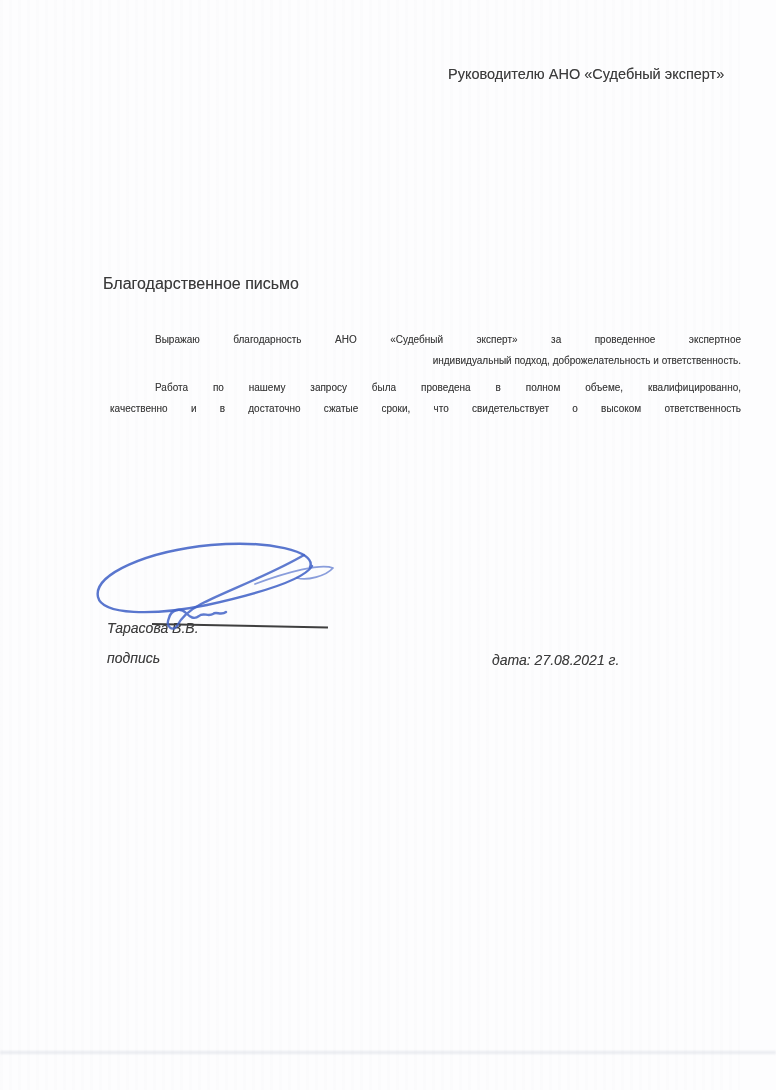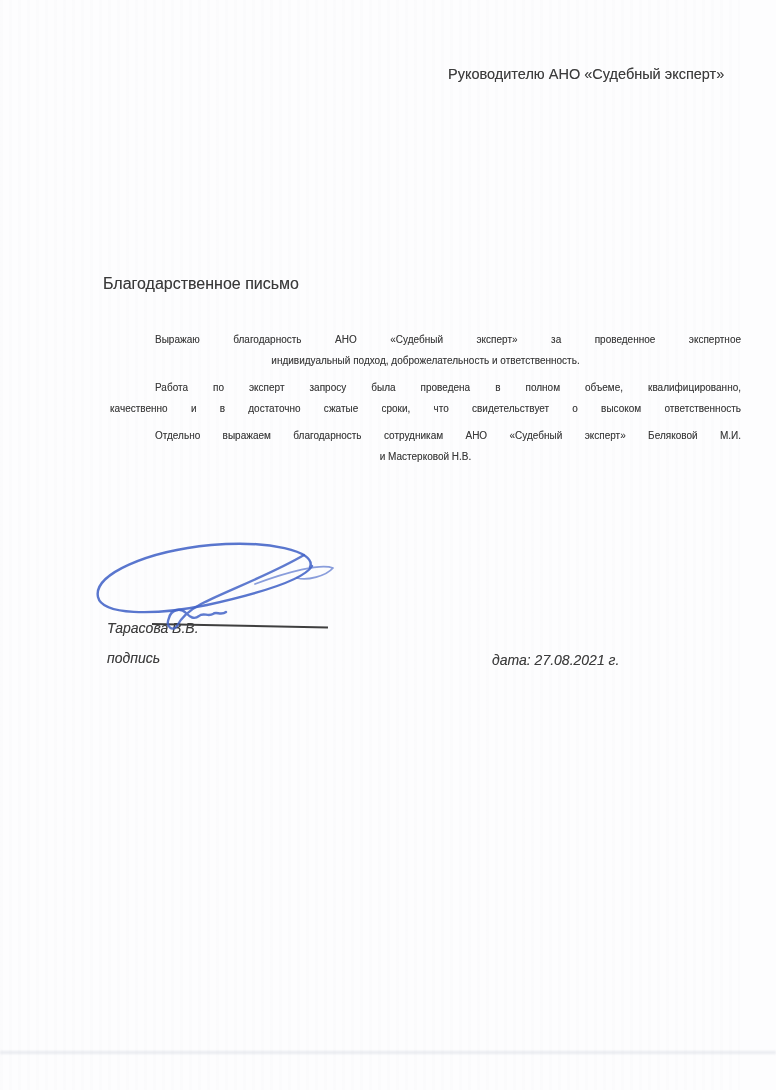--- a/index.html
+++ b/index.html
@@ -46,21 +46,21 @@
     width: 631px;
     font-size: 10px;
     line-height: 20.5px;
     color: #3a3a3a;
     text-shadow: 0 0 0.4px rgba(60,60,60,0.4);
     margin-left: 7px;
   }
   .para { margin: 0 0 7px 0; }
   .para:last-child { margin-bottom: 0; }
   .jl { text-align: justify; text-align-last: justify; }
-  .last-line { text-align: center; }
+  .last-line { text-align: right; }
   .indent { text-indent: 45px; }
   .sig-text {
     font-size: 14px;
     font-style: italic;
     color: #3c3c3c;
     white-space: nowrap;
     text-shadow: 0 0 0.4px rgba(60,60,60,0.4);
     margin-top: 44px;
   }
   .sig-underline {
@@ -96,26 +96,22 @@
   <div class="abs hdr-line" style="left:448px; top:66px;">Руководителю АНО «Судебный эксперт»</div>
 
   <div class="abs title">Благодарственное письмо</div>
 
   <div class="abs body-block">
     <div class="para">
       <div class="jl indent">Выражаю благодарность АНО «Судебный эксперт» за проведенное экспертное</div>
       <div class="last-line">индивидуальный подход, доброжелательность и ответственность.</div>
     </div>
     <div class="para">
-      <div class="jl indent">Работа по эксперт запросу была проведена в полном объеме, квалифицированно,</div>
+      <div class="jl indent">Работа по нашему запросу была проведена в полном объеме, квалифицированно,</div>
       <div class="jl">качественно и в достаточно сжатые сроки, что свидетельствует о высоком ответственность</div>
-    </div>
-    <div class="para">
-      <div class="jl indent">Отдельно выражаем благодарность сотрудникам АНО «Судебный эксперт» Беляковой М.И.</div>
-      <div class="last-line">и Мастерковой Н.В.</div>
     </div>
   </div>
 
   <div class="abs sig-text" style="left:107px; top:576px;">Тарасова В.В.</div>
   <div class="abs sig-text" style="left:107px; top:606px;">подпись</div>
   <div class="abs sig-underline"></div>
   <div class="abs sig-text" style="left:492px; top:608px;">дата: 27.08.2021 г.</div>
 
   <svg class="abs sig-svg" viewBox="0 0 776 1090" xmlns="http://www.w3.org/2000/svg">
     <g fill="none" stroke="#4263c7" stroke-linecap="round" stroke-linejoin="round">

